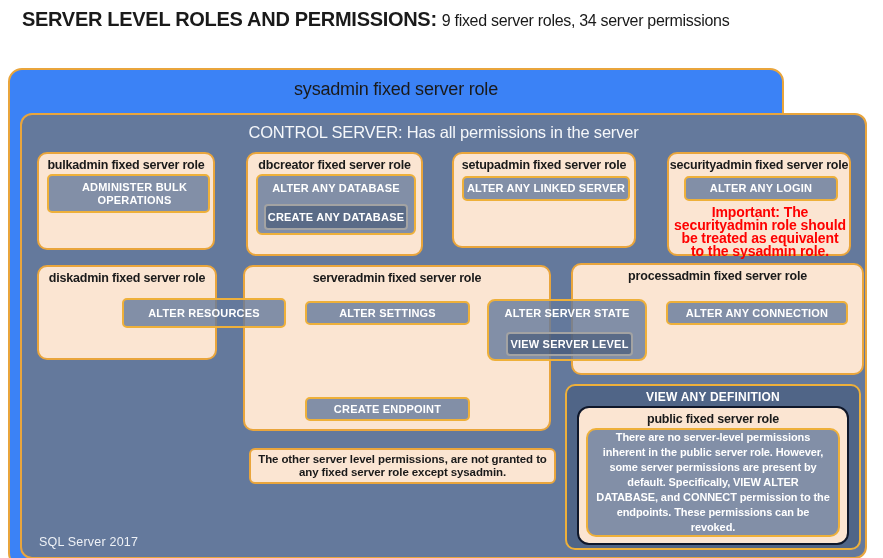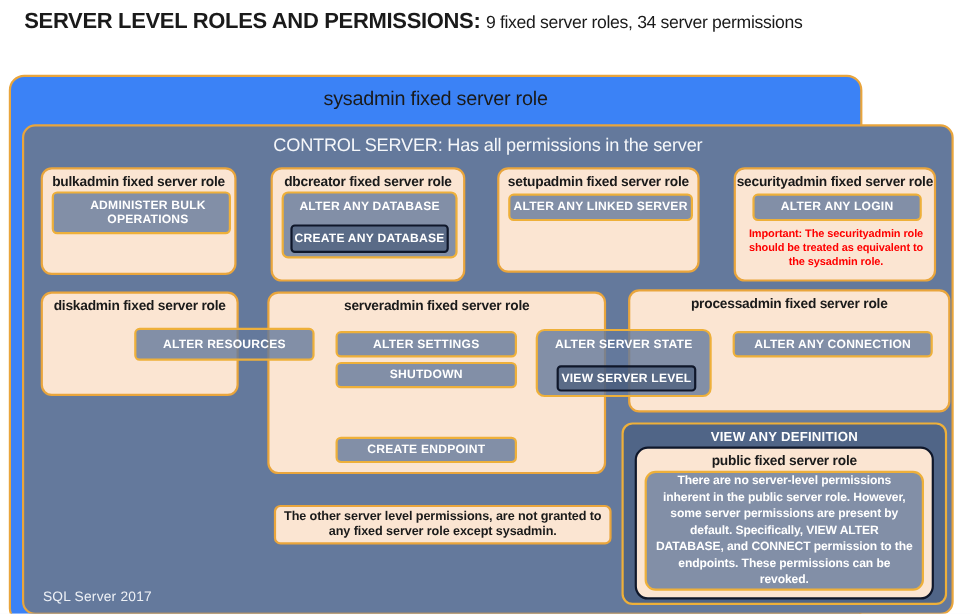--- a/index.html
+++ b/index.html
@@ -21,27 +21,27 @@
   .control-box{left:10px;top:43px;width:847px;height:446px;background:#64799c;
     border:2px solid #e9a53c;border-radius:12px;}
   .control-label{left:0;top:8px;width:100%;text-align:center;color:#f5f7fa;font-size:16.5px;letter-spacing:-0.2px;}
   
   .role-box{background:#fbe5d2;border:2px solid #e9a53c;border-radius:10px;}
   .role-title{left:0;top:4px;width:100%;text-align:center;font-weight:700;font-size:12.5px;letter-spacing:-0.2px;}
   
   .perm-btn{background:rgba(100,121,156,0.8);border:2px solid #eeb03a;border-radius:5px;
     display:flex;align-items:center;justify-content:center;text-align:center;
     color:#ffffff;font-weight:700;font-size:11px;letter-spacing:0.2px;line-height:13px;}
-  .perm-btn-dark{background:rgba(58,79,110,0.55);border:2px solid #0f172a;border-radius:4px;
+  .perm-btn-dark{background:rgba(58,79,110,0.55);border:2px solid #a3a3a3;border-radius:4px;
     display:flex;align-items:center;justify-content:center;text-align:center;
     color:#ffffff;font-weight:700;font-size:11px;letter-spacing:0.2px;}
   .perm-holder{background:rgba(100,121,156,0.8);border:2px solid #eeb03a;border-radius:6px;
     color:#ffffff;font-weight:700;font-size:11px;letter-spacing:0.2px;text-align:center;}
   .perm-holder .holder-label{left:0;top:6px;width:100%;}
-  .red-note{color:#fe0000;font-weight:700;font-size:10px;line-height:13px;text-align:center;letter-spacing:-0.1px;}
+  .red-note{color:#fe0000;font-weight:700;font-size:14px;line-height:13px;text-align:center;letter-spacing:-0.1px;}
   .note-box{background:#fbe5d2;border:2px solid #e9a53c;border-radius:6px;
     display:flex;align-items:center;justify-content:center;text-align:center;
     font-weight:700;font-size:11.5px;line-height:13.5px;letter-spacing:-0.1px;}
   
   .public-outer{background:rgba(30,50,82,0.28);border:2px solid #eeb03a;border-radius:10px;}
   .public-outer-label{left:0;top:4px;width:100%;text-align:center;color:#ffffff;font-weight:700;font-size:12px;letter-spacing:0.2px;}
   .public-box{background:#fbe5d2;border:2px solid #0f172a;border-radius:12px;}
   .public-desc{background:rgba(100,121,156,0.8);border:2px solid #eeb03a;border-radius:10px;
     display:flex;align-items:center;justify-content:center;text-align:center;
     color:#ffffff;font-weight:700;font-size:11px;line-height:15px;letter-spacing:-0.1px;padding:4px 8px;}
@@ -86,37 +86,36 @@
         <div class="abs red-note" style="left:5px;top:52px;width:172px;">Important: The securityadmin role should be treated as equivalent to the sysadmin role.</div>
       </div>
 
       <div class="abs role-box" style="left:15px;top:150px;width:180px;height:95px;">
         <div class="abs role-title">diskadmin fixed server role</div>
       </div>
 
       <div class="abs role-box" style="left:221px;top:150px;width:308px;height:166px;">
         <div class="abs role-title">serveradmin fixed server role</div>
         <div class="abs perm-btn" style="left:60px;top:34px;width:165px;height:24px;">ALTER SETTINGS</div>
-        <div class="abs perm-btn" style="left:60px;top:62px;width:165px;height:24px;">SHUTDOWN</div>
         <div class="abs perm-btn" style="left:60px;top:130px;width:165px;height:24px;">CREATE ENDPOINT</div>
       </div>
 
       <div class="abs role-box" style="left:549px;top:148px;width:293px;height:112px;">
         <div class="abs role-title">processadmin fixed server role</div>
         <div class="abs perm-btn" style="left:93px;top:36px;width:182px;height:24px;">ALTER ANY CONNECTION</div>
       </div>
 
       <div class="abs perm-btn" style="left:100px;top:183px;width:164px;height:30px;">ALTER RESOURCES</div>
 
       <div class="abs perm-holder" style="left:465px;top:184px;width:160px;height:62px;border-radius:8px;">
         <div class="abs holder-label">ALTER SERVER STATE</div>
         <div class="abs perm-btn-dark" style="left:17px;top:31px;width:127px;height:24px;">VIEW SERVER LEVEL</div>
       </div>
 
-      <div class="abs note-box" style="left:227px;top:344px;width:307px;height:36px;">The other server level permissions, are not granted to any fixed server role except sysadmin.</div>
+      <div class="abs note-box" style="left:227px;top:333px;width:307px;height:36px;">The other server level permissions, are not granted to any fixed server role except sysadmin.</div>
 
       <div class="abs public-outer" style="left:543px;top:269px;width:296px;height:166px;">
         <div class="abs public-outer-label">VIEW ANY DEFINITION</div>
         <div class="abs public-box" style="left:10px;top:20px;width:272px;height:139px;">
           <div class="abs role-title">public fixed server role</div>
           <div class="abs public-desc" style="left:7px;top:20px;width:254px;height:109px;">There are no server-level permissions inherent in the public server role. However, some server permissions are present by default. Specifically, VIEW ALTER DATABASE, and CONNECT permission to the endpoints. These permissions can be revoked.</div>
         </div>
       </div>
 
       <div class="abs footer-label">SQL Server 2017</div>

